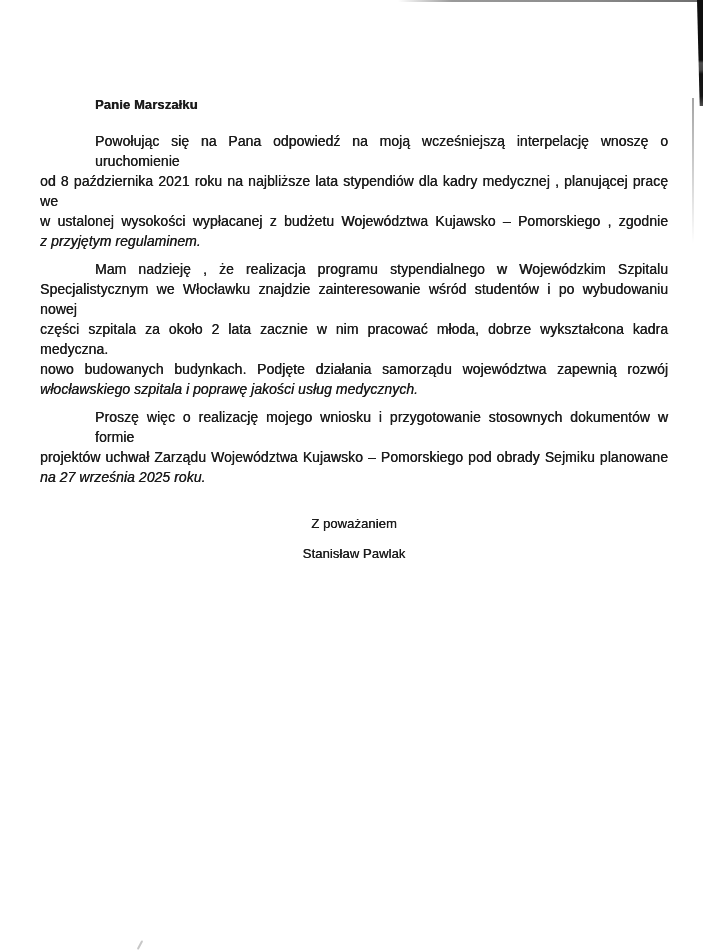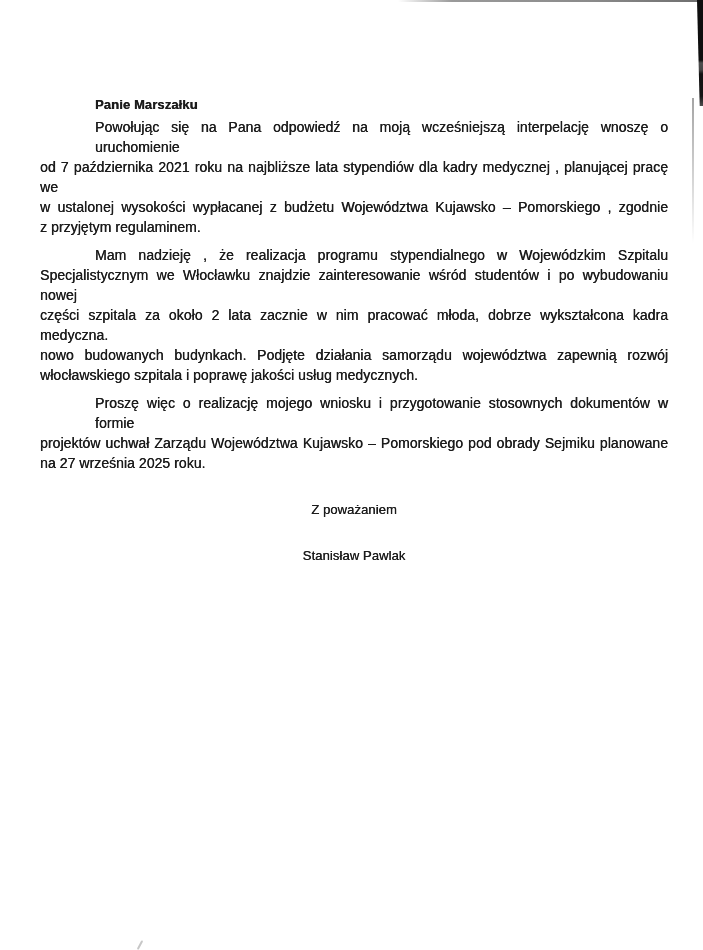--- a/index.html
+++ b/index.html
@@ -33,60 +33,60 @@
   }
   .scan-speck {
     position:absolute; left:139px; top:940px; width:2px; height:10px;
     background:#c7c7c7; border-radius:1px;
     transform:rotate(28deg);
   }
   
   .content { position:absolute; left:40px; top:95px; width:628px; }
   .salutation {
     font-size:13px; line-height:20px; font-weight:700;
-    padding-left:55px; margin-bottom:2px;
+    padding-left:55px; margin-bottom:16px;
     letter-spacing:.1px;
     text-shadow:.3px 0 0 currentColor;
   }
   .para { margin-bottom:8px; }
   .line {
     font-size:14px; line-height:20px;
     text-align:justify; text-align-last:justify;
     text-shadow:.3px 0 0 currentColor;   
     letter-spacing:.05px;
     white-space:normal;
   }
   .line.first { padding-left:55px; }
-  .line.last  { text-align-last:left; }
+  .line.last  { text-align-last:left;font-style:italic; }
   .closing { margin-top:27px; text-align:center; }
   .close-line {
     font-size:13px; line-height:20px;
     text-shadow:.3px 0 0 currentColor;
     letter-spacing:.1px;
     text-align:center;
   }
-  .close-line.sig { margin-top:26px; }
+  .close-line.sig { margin-top:10px; }
 </style>
 </head>
 <body>
 
 <div class="page">
 
   <div class="scan-top-line"></div>
   <div class="scan-right-bar"></div>
   <div class="scan-right-faint"></div>
   <div class="scan-speck"></div>
 
   <div class="content">
 
     <p class="salutation">Panie Marszałku</p>
 
     <div class="para">
       <div class="line first">Powołując się na Pana odpowiedź na moją wcześniejszą interpelację wnoszę o uruchomienie</div>
-      <div class="line">od 7 października 2021 roku na najbliższe lata stypendiów dla kadry medycznej , planującej pracę we</div>
+      <div class="line">od 8 października 2021 roku na najbliższe lata stypendiów dla kadry medycznej , planującej pracę we</div>
       <div class="line">w ustalonej wysokości wypłacanej z budżetu Województwa Kujawsko – Pomorskiego , zgodnie</div>
       <div class="line last">z przyjętym regulaminem.</div>
     </div>
 
     <div class="para">
       <div class="line first">Mam nadzieję , że realizacja programu stypendialnego w Wojewódzkim Szpitalu</div>
       <div class="line">Specjalistycznym we Włocławku znajdzie zainteresowanie wśród studentów i po wybudowaniu nowej</div>
       <div class="line">części szpitala za około 2 lata zacznie w nim pracować młoda, dobrze wykształcona kadra medyczna.</div>
       <div class="line">nowo budowanych budynkach. Podjęte działania samorządu województwa zapewnią rozwój</div>
       <div class="line last">włocławskiego szpitala i poprawę jakości usług medycznych.</div>

